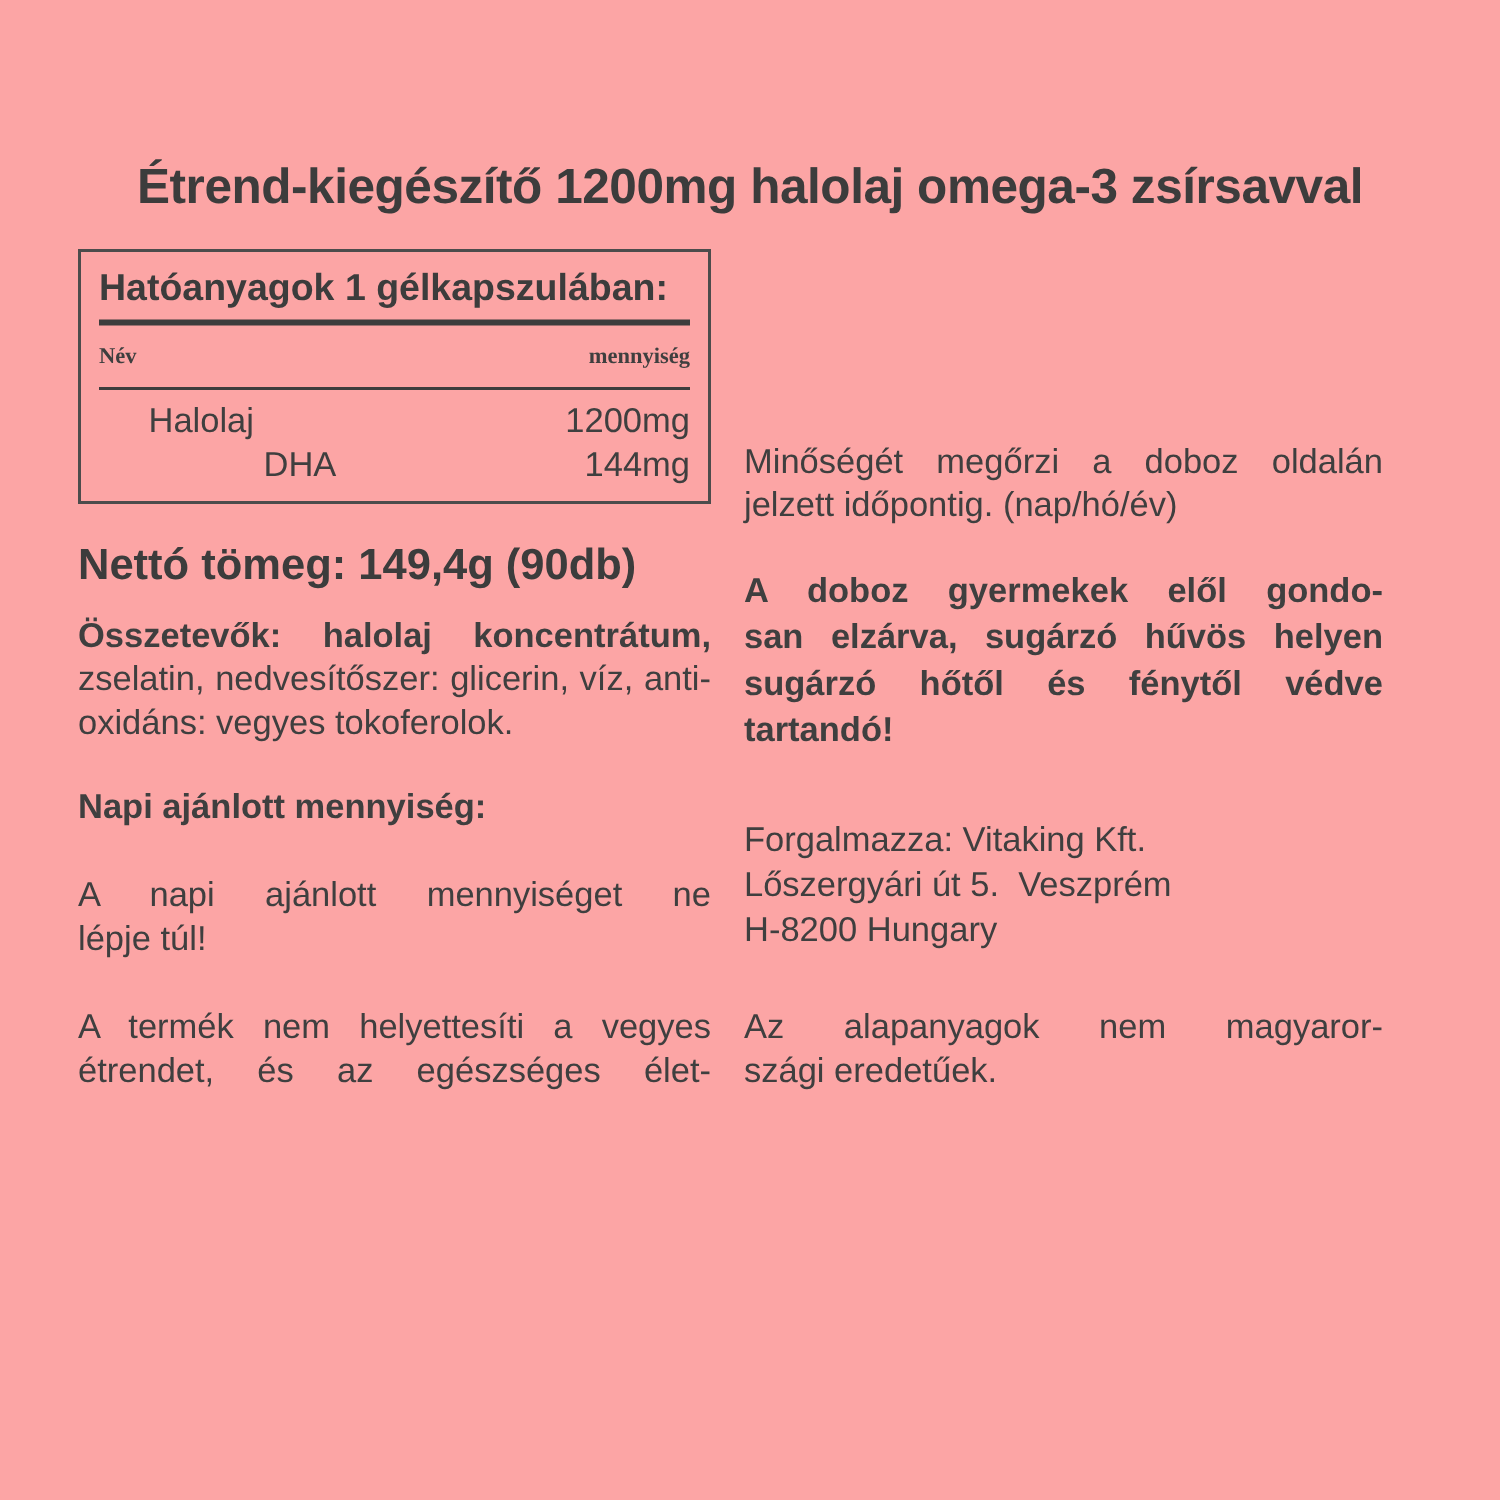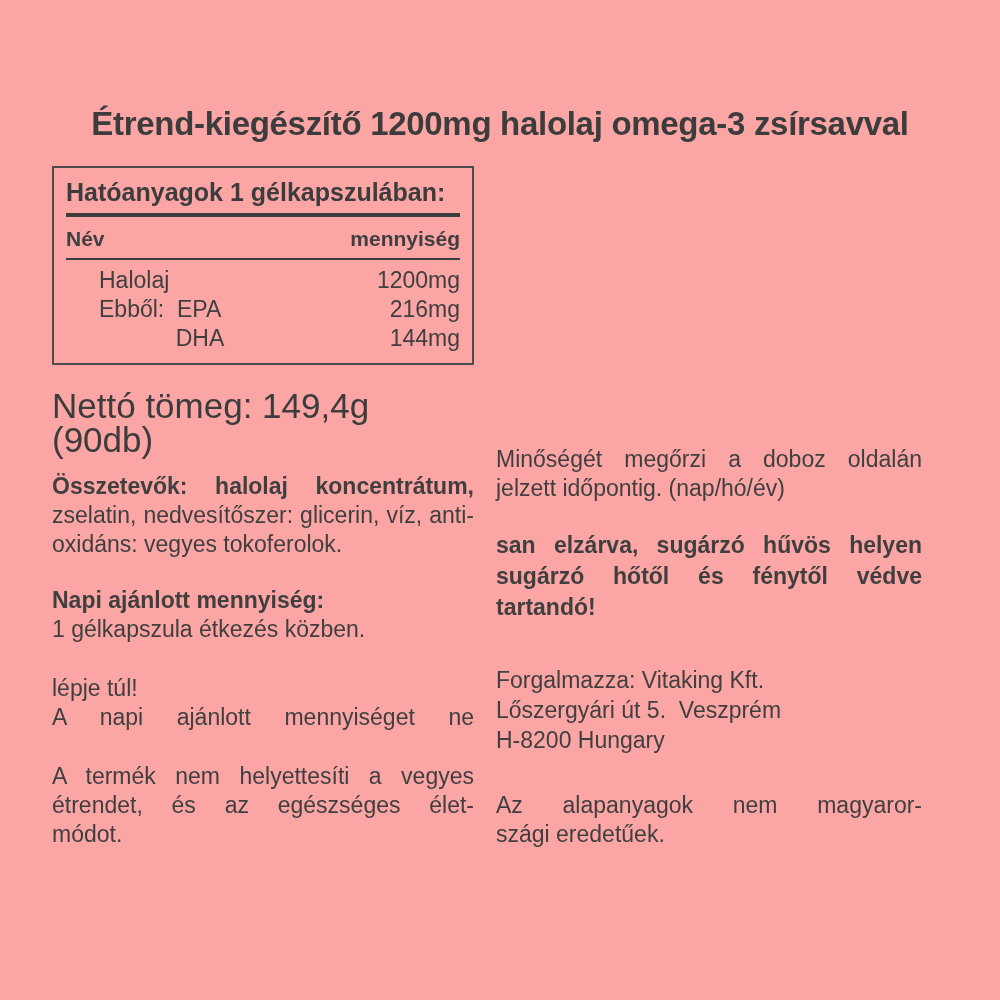--- a/index.html
+++ b/index.html
@@ -57,37 +57,38 @@
     font-weight: bold;
     line-height: 30px;
     padding: 2px 0 6px 0;
     color: #3c3c3c;
   }
   .rule-thick { height: 4px; background: #3d3d3d; }
   .rule-thin  { height: 2px; background: #3d3d3d; }
   .facts-cols {
     display: flex;
     justify-content: space-between;
-    font-size: 21px;
+    font-size: 15px;
     font-weight: bold;
     line-height: 27px;
     padding: 8px 0 6px 0;
+    font-family: Liberation Serif, serif;
   }
   .facts-rows { padding: 6px 0 2px 0; margin-left: 33px; }
   .facts-row {
     display: flex;
     justify-content: space-between;
     font-size: 23px;
     line-height: 29px;
   }
   .cell-label { white-space: pre; }
 
   .net-weight {
-    font-size: 35px;
-    font-weight: normal;
+    font-size: 29px;
+    font-weight: bold;
     line-height: 34px;
     color: #3c3c3c;
     margin: 0 0 15px 0;
   }
   .para { margin: 0 0 27px 0; }
   .para:last-child { margin-bottom: 0; }
 
   .storage .line { line-height: 31px; font-weight: bold; }
   .addr .line { line-height: 30px; white-space: pre; }
 
@@ -113,64 +114,59 @@
           <span>Név</span>
           <span>mennyiség</span>
         </div>
         <div class="rule-thin"></div>
         <div class="facts-rows">
           <div class="facts-row">
             <span class="cell-label">Halolaj</span>
             <span>1200mg</span>
           </div>
           <div class="facts-row">
-            <span class="cell-label">Ebből:  EPA</span>
-            <span>216mg</span>
-          </div>
-          <div class="facts-row">
             <span class="cell-label">            DHA</span>
             <span>144mg</span>
           </div>
         </div>
       </div>
 
       <div class="net-weight">Nettó tömeg: 149,4g (90db)</div>
 
       <div class="para">
         <div class="line b jl">Összetevők: halolaj koncentrátum,</div>
         <div class="line jl">zselatin, nedvesítőszer: glicerin, víz, anti-</div>
         <div class="line">oxidáns: vegyes tokoferolok.</div>
       </div>
 
       <div class="para mb-md">
         <div class="line b">Napi ajánlott mennyiség:</div>
-        <div class="line">1 gélkapszula étkezés közben.</div>
       </div>
 
       <div class="para mb-md">
+        <div class="line jl">A napi ajánlott mennyiséget ne</div>
         <div class="line">lépje túl!</div>
-        <div class="line jl">A napi ajánlott mennyiséget ne</div>
       </div>
 
       <div class="para">
         <div class="line jl">A termék nem helyettesíti a vegyes</div>
         <div class="line jl">étrendet, és az egészséges élet-</div>
-        <div class="line">módot.</div>
       </div>
 
     </div>
 
     <div class="col-right">
 
       <div class="para">
         <div class="line jl">Minőségét megőrzi a doboz oldalán</div>
         <div class="line">jelzett időpontig. (nap/hó/év)</div>
       </div>
 
       <div class="para storage mb-lg">
+        <div class="line jl">A doboz gyermekek elől gondo-</div>
         <div class="line jl">san elzárva, sugárzó hűvös helyen</div>
         <div class="line jl">sugárzó hőtől és fénytől védve</div>
         <div class="line">tartandó!</div>
       </div>
 
       <div class="para addr mb-sm">
         <div class="line">Forgalmazza: Vitaking Kft.</div>
         <div class="line">Lőszergyári út 5.  Veszprém</div>
         <div class="line">H-8200 Hungary</div>
       </div>

